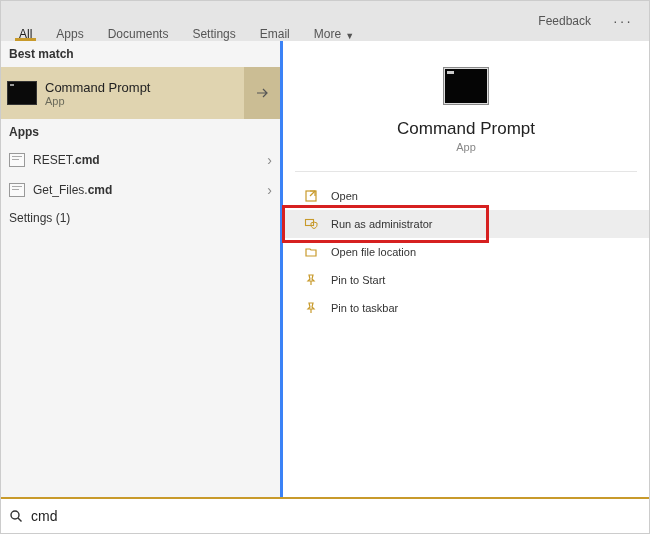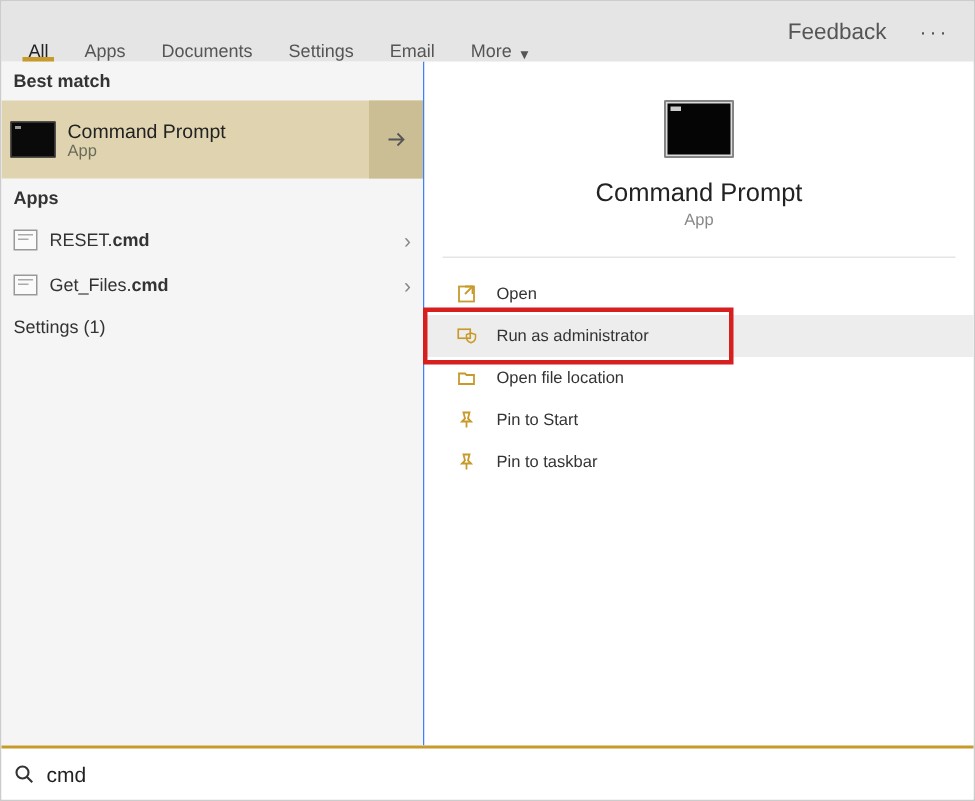--- a/index.html
+++ b/index.html
@@ -5,27 +5,27 @@
   * { box-sizing: border-box; margin: 0; padding: 0; font-family: "Segoe UI", Arial, sans-serif; }
   html, body { width: 650px; height: 534px; overflow: hidden; background: #fff; }
   .root { width: 650px; height: 534px; display: flex; flex-direction: column; border: 1px solid #ccc; }
 
   
   .tabs { height: 40px; background: #e5e5e5; display: flex; align-items: stretch; padding: 0 6px; position: relative; }
   .tab { padding: 0 12px; display: flex; align-items: flex-end; font-size: 12px; color: #555; cursor: pointer; position: relative; }
   .tab.active { color: #222; }
   .tab.active::after { content:""; position:absolute; left:8px; right:8px; bottom:0; height:3px; background:#c89a2b; }
   .tabs .spacer { flex: 1; }
-  .tabs .feedback { padding: 0 12px; display:flex; align-items:center; font-size:15px; color:#555; cursor:pointer; }
+  .tabs .feedback { padding: 0 12px; display:flex; align-items:center; font-size:12px; color:#555; cursor:pointer; }
   .tabs .more-dots { padding: 0 10px; display:flex; align-items:center; color:#555; font-size:14px; cursor:pointer; letter-spacing:2px;}
   .chev-down { margin-left:4px; font-size:9px; }
 
   
   .main { flex:1; display:flex; min-height:0; }
-  .left { width:282px; background:#f5f5f5; border-right:1px solid #3b82f6; display:flex; flex-direction:column; overflow:hidden;}
+  .left { width:282px; background:#f5f5f5; border-right:3px solid #3b82f6; display:flex; flex-direction:column; overflow:hidden;}
   .right { flex:1; background:#fff; display:flex; flex-direction:column; }
 
   .section-header { font-size:12px; font-weight:600; padding:6px 8px; color:#333; }
 
   .best-match { display:flex; align-items:center; height:52px; background:#e0d4b0; position:relative; }
   .best-match .icon-box { width:30px; height:24px; background:#0a0a0a; margin:0 8px 0 6px; border:1px solid #333; position:relative;}
   .best-match .icon-box::after{content:"";position:absolute;top:2px;left:2px;width:4px;height:2px;background:#999;}
   .best-match .texts { flex:1; display:flex; flex-direction:column; }
   .best-match .title { font-size:13px; color:#222; }
   .best-match .subtitle { font-size:11px; color:#6b6b5b; }

